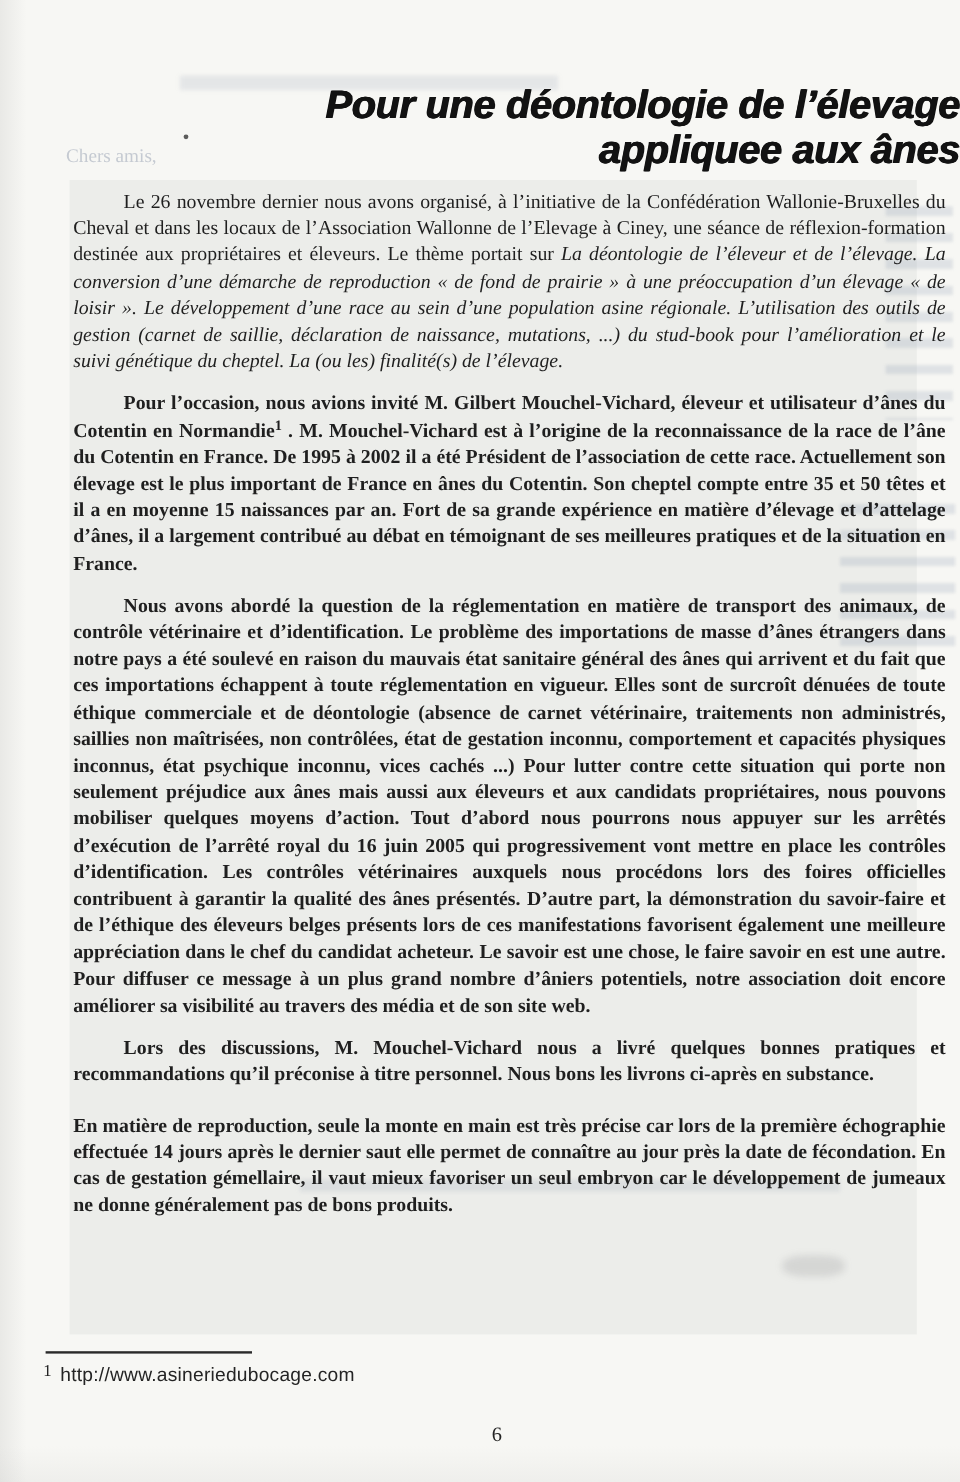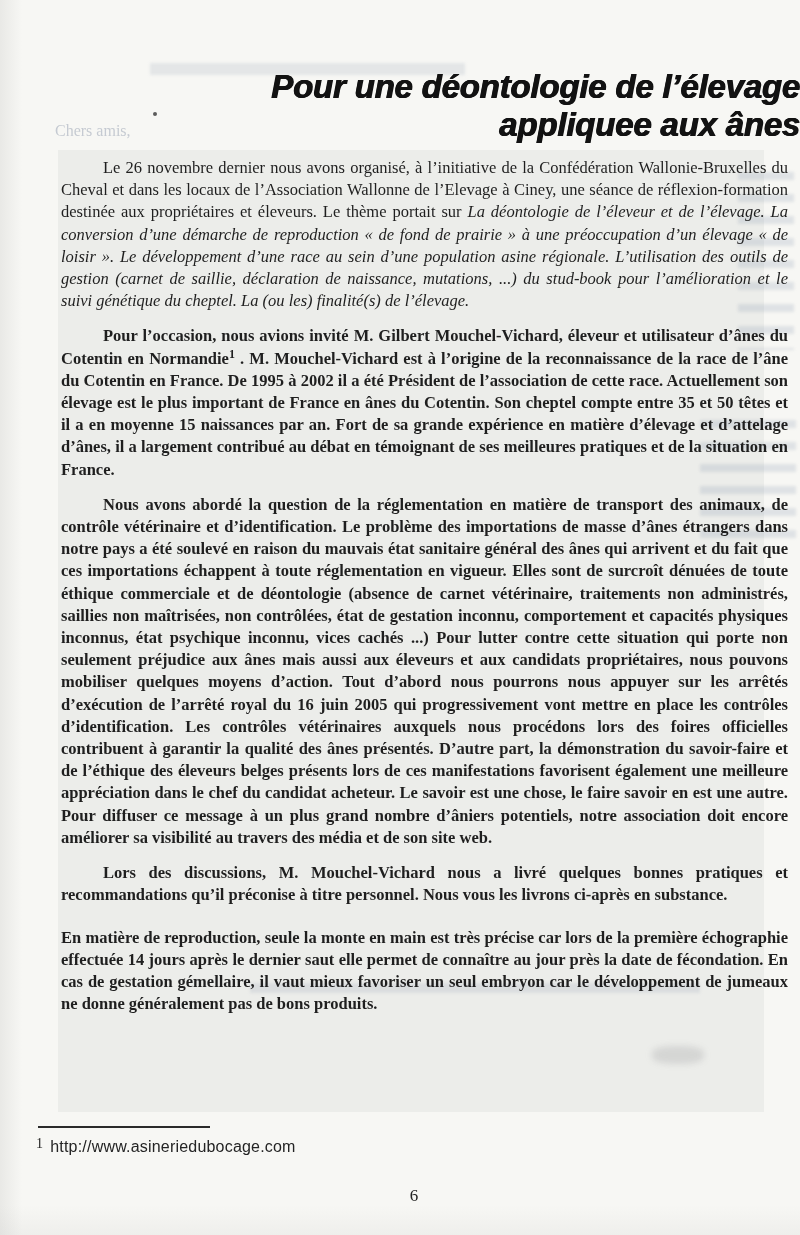--- a/index.html
+++ b/index.html
@@ -112,21 +112,21 @@
     <span class="tl">appliquee aux ânes</span>
   </h1>
 
   <div class="body-text">
     <p class="para indent"><span>Le 26 novembre dernier nous avons organisé, à l’initiative de la Confédération Wallonie-Bruxelles du Cheval et dans les locaux de l’Association Wallonne de l’Elevage à Ciney, une séance de réflexion-formation destinée aux propriétaires et éleveurs. Le thème portait sur </span><i>La déontologie de l’éleveur et de l’élevage. La conversion d’une démarche de reproduction « de fond de prairie » à une préoccupation d’un élevage « de loisir ». Le développement d’une race au sein d’une population asine régionale. L’utilisation des outils de gestion (carnet de saillie, déclaration de naissance, mutations, ...) du stud-book pour l’amélioration et le suivi génétique du cheptel. La (ou les) finalité(s) de l’élevage.</i></p>
 
     <p class="para indent"><span>Pour l’occasion, nous avions invité M. Gilbert Mouchel-Vichard, éleveur et utilisateur d’ânes du Cotentin en Normandie</span><sup class="fn-ref">1</sup><span> . M. Mouchel-Vichard est à l’origine de la reconnaissance de la race de l’âne du Cotentin en France. De 1995 à 2002 il a été Président de l’association de cette race. Actuellement son élevage est le plus important de France en ânes du Cotentin. Son cheptel compte entre 35 et 50 têtes et il a en moyenne 15 naissances par an. Fort de sa grande expérience en matière d’élevage et d’attelage d’ânes, il a largement contribué au débat en témoignant de ses meilleures pratiques et de la situation en France.</span></p>
 
     <p class="para indent">Nous avons abordé la question de la réglementation en matière de transport des animaux, de contrôle vétérinaire et d’identification. Le problème des importations de masse d’ânes étrangers dans notre pays a été soulevé en raison du mauvais état sanitaire général des ânes qui arrivent et du fait que ces importations échappent à toute réglementation en vigueur. Elles sont de surcroît dénuées de toute éthique commerciale et de déontologie (absence de carnet vétérinaire, traitements non administrés, saillies non maîtrisées, non contrôlées, état de gestation inconnu, comportement et capacités physiques inconnus, état psychique inconnu, vices cachés ...) Pour lutter contre cette situation qui porte non seulement préjudice aux ânes mais aussi aux éleveurs et aux candidats propriétaires, nous pouvons mobiliser quelques moyens d’action. Tout d’abord nous pourrons nous appuyer sur les arrêtés d’exécution de l’arrêté royal du 16 juin 2005 qui progressivement vont mettre en place les contrôles d’identification. Les contrôles vétérinaires auxquels nous procédons lors des foires officielles contribuent à garantir la qualité des ânes présentés. D’autre part, la démonstration du savoir-faire et de l’éthique des éleveurs belges présents lors de ces manifestations favorisent également une meilleure appréciation dans le chef du candidat acheteur. Le savoir est une chose, le faire savoir en est une autre. Pour diffuser ce message à un plus grand nombre d’âniers potentiels, notre association doit encore améliorer sa visibilité au travers des média et de son site web.</p>
 
-    <p class="para indent">Lors des discussions, M. Mouchel-Vichard nous a livré quelques bonnes pratiques et recommandations qu’il préconise à titre personnel. Nous vous les livrons ci-après en substance.</p>
+    <p class="para indent">Lors des discussions, M. Mouchel-Vichard nous a livré quelques bonnes pratiques et recommandations qu’il préconise à titre personnel. Nous bons les livrons ci-après en substance.</p>
 
     <p class="para gap-lg">En matière de reproduction, seule la monte en main est très précise car lors de la première échographie effectuée 14 jours après le dernier saut elle permet de connaître au jour près la date de fécondation. En cas de gestation gémellaire, il vaut mieux favoriser un seul embryon car le développement de jumeaux ne donne généralement pas de bons produits.</p>
   </div>
 
   <div class="footnote-rule"></div>
   <div class="footnote">
     <span class="fn-marker">1</span><span class="fn-url">http://www.asineriedubocage.com</span>
   </div>
 
   <div class="page-number">6</div>

